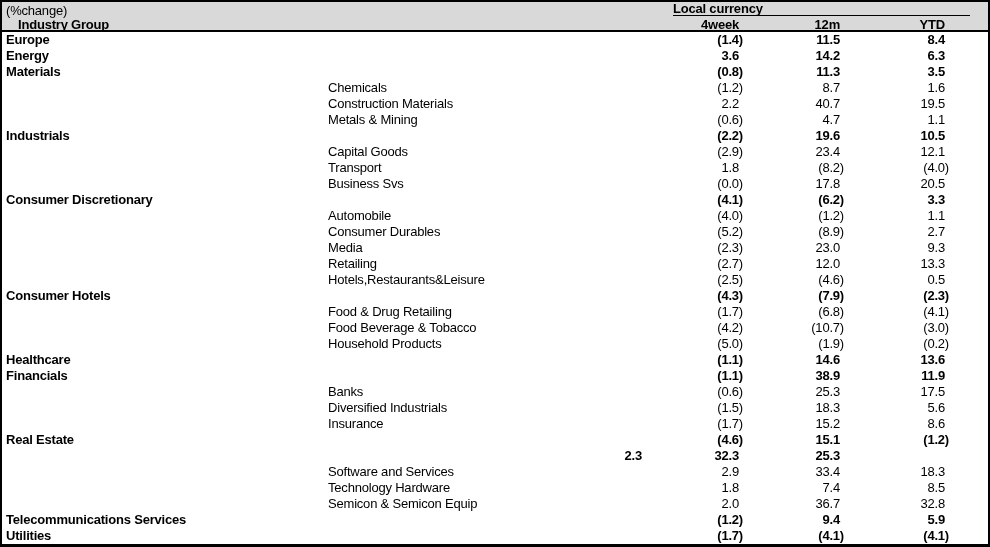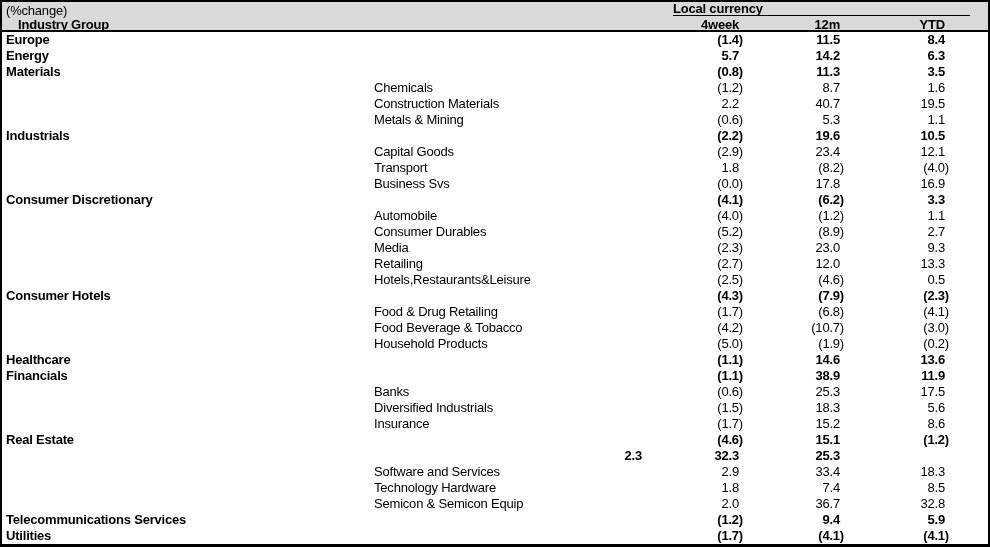--- a/index.html
+++ b/index.html
@@ -61,21 +61,21 @@
   .tbody { background: #fff; }
   .row {
     display: grid;
     grid-template-columns: 648px 97px 101px 105px 35px;
     height: 16px;
     line-height: 16px;
   }
   .row.bold { font-weight: bold; }
   .cell { overflow: hidden; white-space: nowrap; }
   .cell.label.grp { padding-left: 4px; }
-  .cell.label.sub { padding-left: 326px; margin-left: 46px; }
+  .cell.label.sub { padding-left: 326px; }
   .cell.num { text-align: right; padding-right: 4px; }
   .cell.num.pos { padding-right: 8px; }
   .hdr-col { text-align: right; padding-right: 8px; }
 </style>
 </head>
 <body>
 
 <div class="sheet">
   <div class="tbl">
 
@@ -98,21 +98,21 @@
     <div class="tbody">
         <div class="row bold">
           <div class="cell label grp">Europe</div>
           <div class="cell num">(1.4)</div>
           <div class="cell num pos">11.5</div>
           <div class="cell num pos">8.4</div>
           <div class="cell spacer"></div>
         </div>
         <div class="row bold">
           <div class="cell label grp">Energy</div>
-          <div class="cell num pos">5.7</div>
+          <div class="cell num pos">3.6</div>
           <div class="cell num pos">14.2</div>
           <div class="cell num pos">6.3</div>
           <div class="cell spacer"></div>
         </div>
         <div class="row bold">
           <div class="cell label grp">Materials</div>
           <div class="cell num">(0.8)</div>
           <div class="cell num pos">11.3</div>
           <div class="cell num pos">3.5</div>
           <div class="cell spacer"></div>
@@ -127,21 +127,21 @@
         <div class="row">
           <div class="cell label sub">Construction Materials</div>
           <div class="cell num pos">2.2</div>
           <div class="cell num pos">40.7</div>
           <div class="cell num pos">19.5</div>
           <div class="cell spacer"></div>
         </div>
         <div class="row">
           <div class="cell label sub">Metals &amp; Mining</div>
           <div class="cell num">(0.6)</div>
-          <div class="cell num pos">5.3</div>
+          <div class="cell num pos">4.7</div>
           <div class="cell num pos">1.1</div>
           <div class="cell spacer"></div>
         </div>
         <div class="row bold">
           <div class="cell label grp">Industrials</div>
           <div class="cell num">(2.2)</div>
           <div class="cell num pos">19.6</div>
           <div class="cell num pos">10.5</div>
           <div class="cell spacer"></div>
         </div>
@@ -156,21 +156,21 @@
           <div class="cell label sub">Transport</div>
           <div class="cell num pos">1.8</div>
           <div class="cell num">(8.2)</div>
           <div class="cell num">(4.0)</div>
           <div class="cell spacer"></div>
         </div>
         <div class="row">
           <div class="cell label sub">Business Svs</div>
           <div class="cell num">(0.0)</div>
           <div class="cell num pos">17.8</div>
-          <div class="cell num pos">16.9</div>
+          <div class="cell num pos">20.5</div>
           <div class="cell spacer"></div>
         </div>
         <div class="row bold">
           <div class="cell label grp">Consumer Discretionary</div>
           <div class="cell num">(4.1)</div>
           <div class="cell num">(6.2)</div>
           <div class="cell num pos">3.3</div>
           <div class="cell spacer"></div>
         </div>
         <div class="row">

